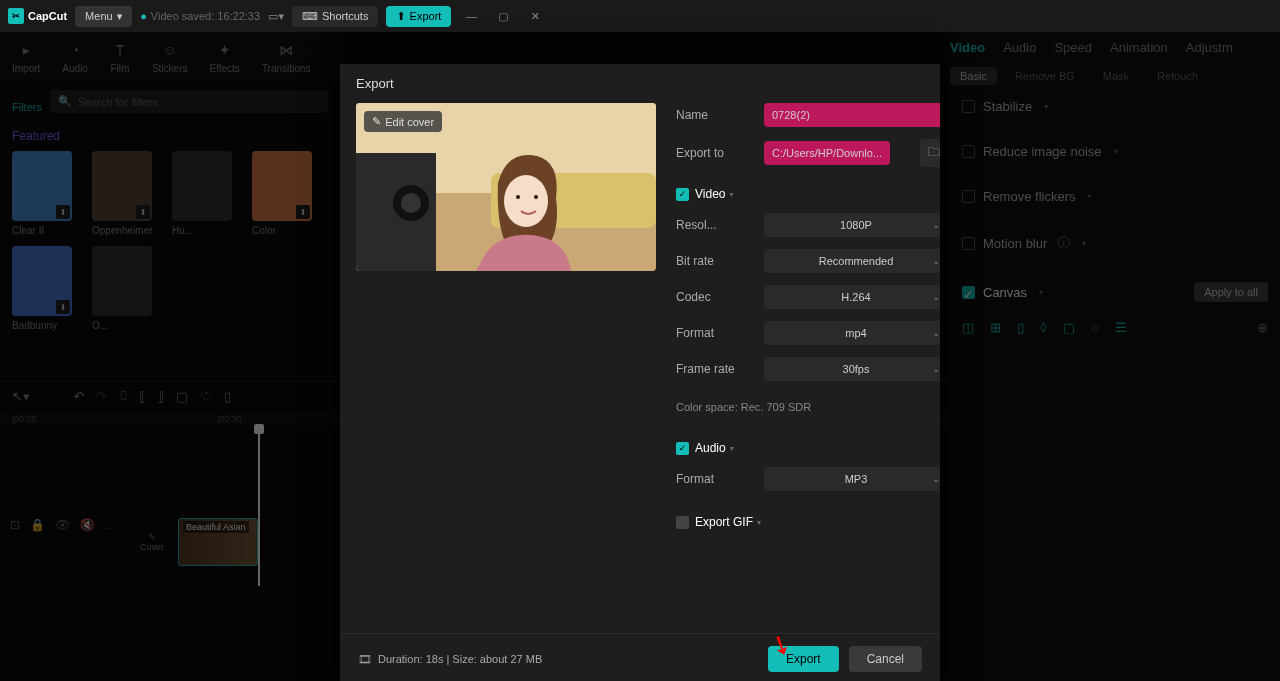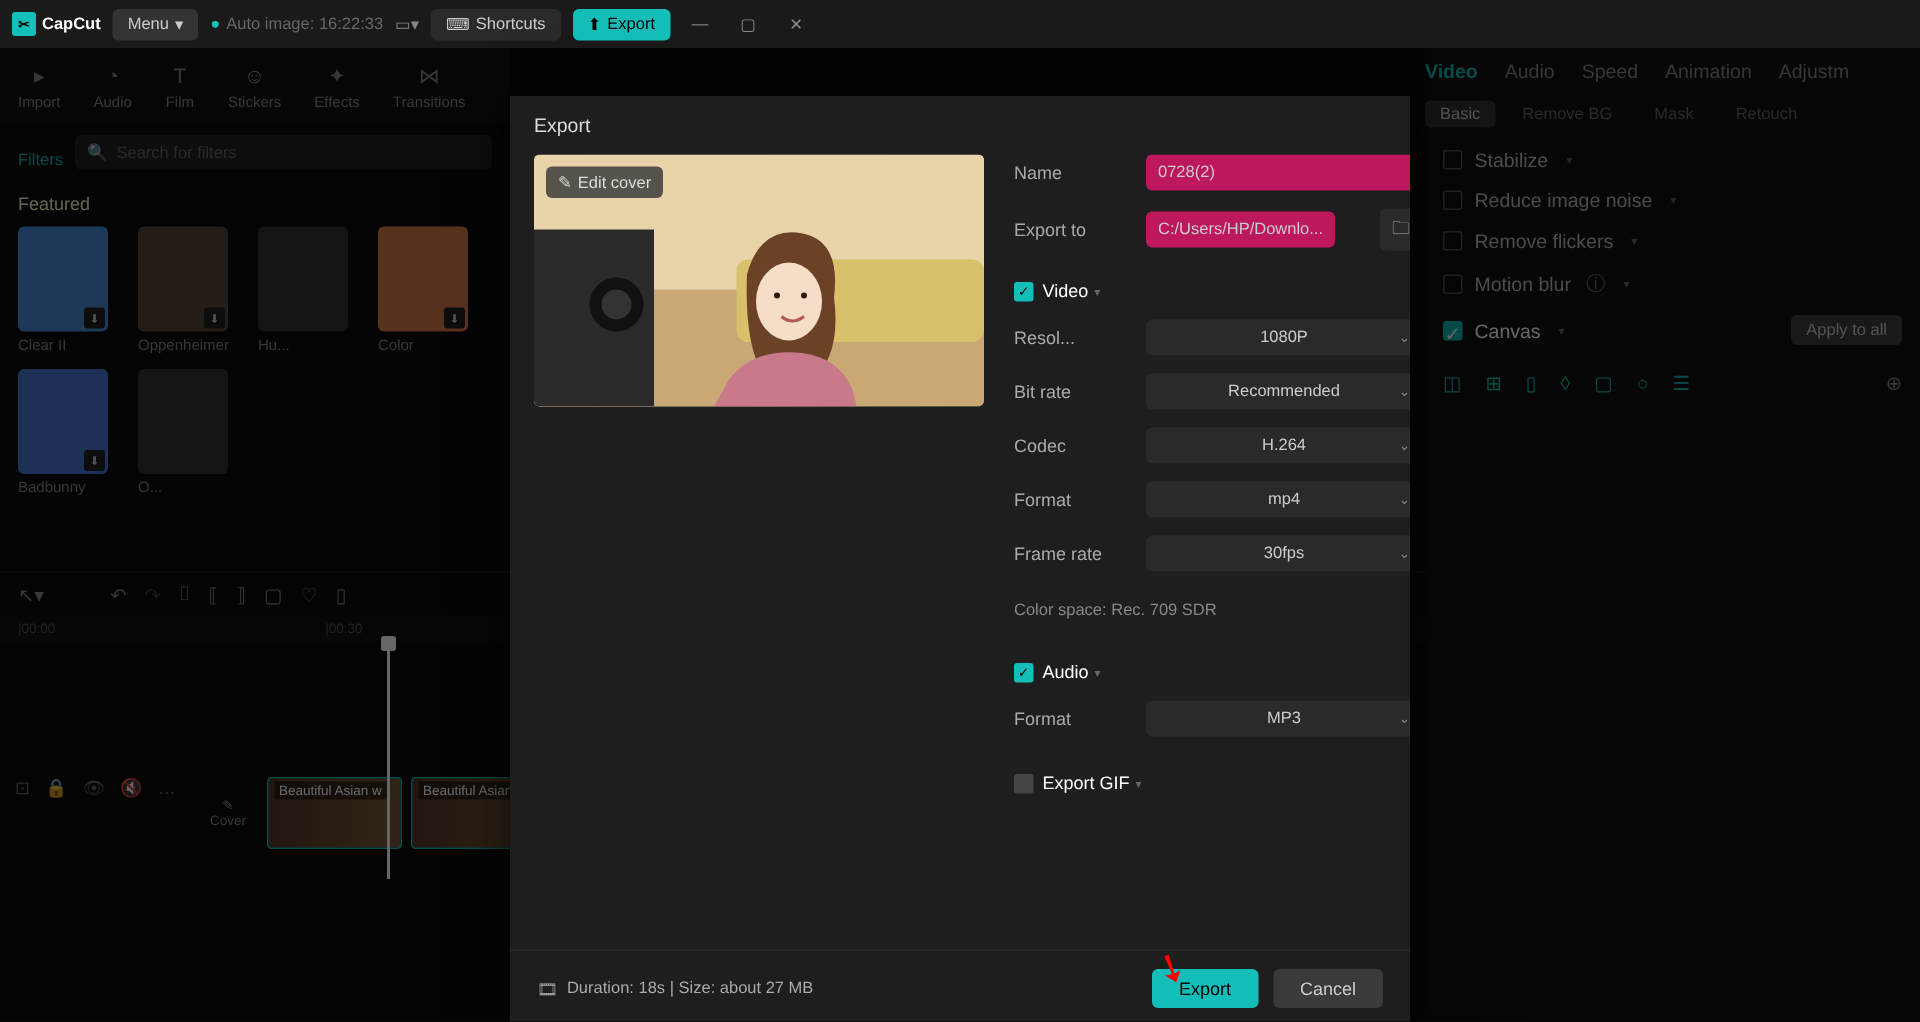--- a/index.html
+++ b/index.html
@@ -17,36 +17,36 @@
 .win-ctrl{width:24px;height:24px;display:flex;align-items:center;justify-content:center;color:#888}
 
 .main{display:flex;height:calc(100% - 32px);position:relative}
 .left{width:340px;background:#0a0a0a;display:flex;flex-direction:column}
 .top-tabs{display:flex;padding:8px 12px;gap:22px;background:#111}
 .ttab{display:flex;flex-direction:column;align-items:center;gap:3px;font-size:10px;color:#888}
 .ttab-icon{width:20px;height:20px;display:flex;align-items:center;justify-content:center;font-size:14px}
 .filters-bar{display:flex;align-items:flex-end;padding:8px 12px;gap:8px}
 .filters-badge{color:#13bdb8;font-size:11px}
 .search-box{flex:1;background:#222;border-radius:4px;padding:5px 8px;color:#666;font-size:11px;display:flex;align-items:center;gap:6px}
-.featured{padding:8px 12px;color:#fef9c3;font-size:12px}
+.featured{padding:8px 12px;color:#8b5cf6;font-size:12px}
 .thumbs{display:flex;flex-wrap:wrap;gap:10px;padding:0 12px}
 .thumb{width:70px}
 .thumb-img{width:60px;height:70px;background:#333;border-radius:4px;position:relative;margin-bottom:4px}
 .thumb-dl{position:absolute;bottom:2px;right:2px;background:#222;border-radius:2px;width:14px;height:14px;display:flex;align-items:center;justify-content:center;font-size:8px}
 .thumb-label{font-size:10px;color:#888}
 
 .center{flex:1;background:#0a0a0a}
 .right{width:330px;background:#111;display:flex;flex-direction:column}
 .right-tabs{display:flex;padding:8px 0 8px 0;gap:18px;font-size:13px}
 .rtab{color:#888}
 .rtab.active{color:#13bdb8;font-weight:600}
 .right-sub{display:flex;gap:8px;padding:4px 0;font-size:11px}
 .rsub{padding:3px 10px;border-radius:4px;color:#666}
 .rsub.active{background:#333;color:#ccc}
-.right-opts{padding:10px 12px;display:flex;flex-direction:column;gap:12px}
+.right-opts{padding:10px 12px;display:flex;flex-direction:column;gap:30px}
 .ropt{display:flex;align-items:center;gap:8px;font-size:13px;color:#bbb}
 .ropt.on{color:#fff}
 .ropt-check{width:13px;height:13px;border:1px solid #555;border-radius:2px}
 .ropt.on .ropt-check{background:#13bdb8;border-color:#13bdb8}
 .apply-all{background:#404040;padding:4px 10px;border-radius:4px;font-size:11px}
 .right-icons{display:flex;gap:16px;padding:8px 12px;color:#13bdb8;font-size:13px}
 
 .timeline{position:absolute;left:0;right:0;bottom:0;height:300px;background:#0a0a0a;border-top:1px solid #222}
 .tl-tools{display:flex;align-items:center;gap:12px;padding:6px 12px;font-size:13px;color:#888}
 .tl-ruler{background:#111;padding:4px 12px;font-size:9px;color:#555;display:flex;gap:180px}
@@ -99,21 +99,21 @@
   <div class="logo">
     <span class="logo-icon">✂</span>
     <span>CapCut</span>
   </div>
   <div class="menu-btn">
     <span>Menu</span>
     <span>▾</span>
   </div>
   <div class="autosave">
     <span class="autosave-check">●</span>
-    <span>Auto image: 16:22:33</span>
+    <span>Video saved: 16:22:33</span>
   </div>
   <div class="titlebar-right">
     <span style="color:#888">▭▾</span>
     <div class="tb-btn">
       <span>⌨</span>
       <span>Shortcuts</span>
     </div>
     <div class="tb-btn tb-export">
       <span>⬆</span>
       <span>Export</span>
@@ -282,23 +282,20 @@
         <span>🔒</span>
         <span>👁</span>
         <span>🔇</span>
         <span>…</span>
       </div>
       <div class="tl-clip-row" style="margin-top:70px;margin-left:120px">
         <div class="cover-btn">
           <span>✎</span>
           <span>Cover</span>
         </div>
-        <div class="clip" style="width:90px">
-            <span class="clip-label">Beautiful Asian w</span>
-          </div>
         <div class="clip" style="width:80px">
             <span class="clip-label">Beautiful Asian</span>
           </div>
       </div>
       <div class="playhead"></div>
     </div>
   </div>
 
   <div class="modal">
     <div class="modal-header">Export</div>

